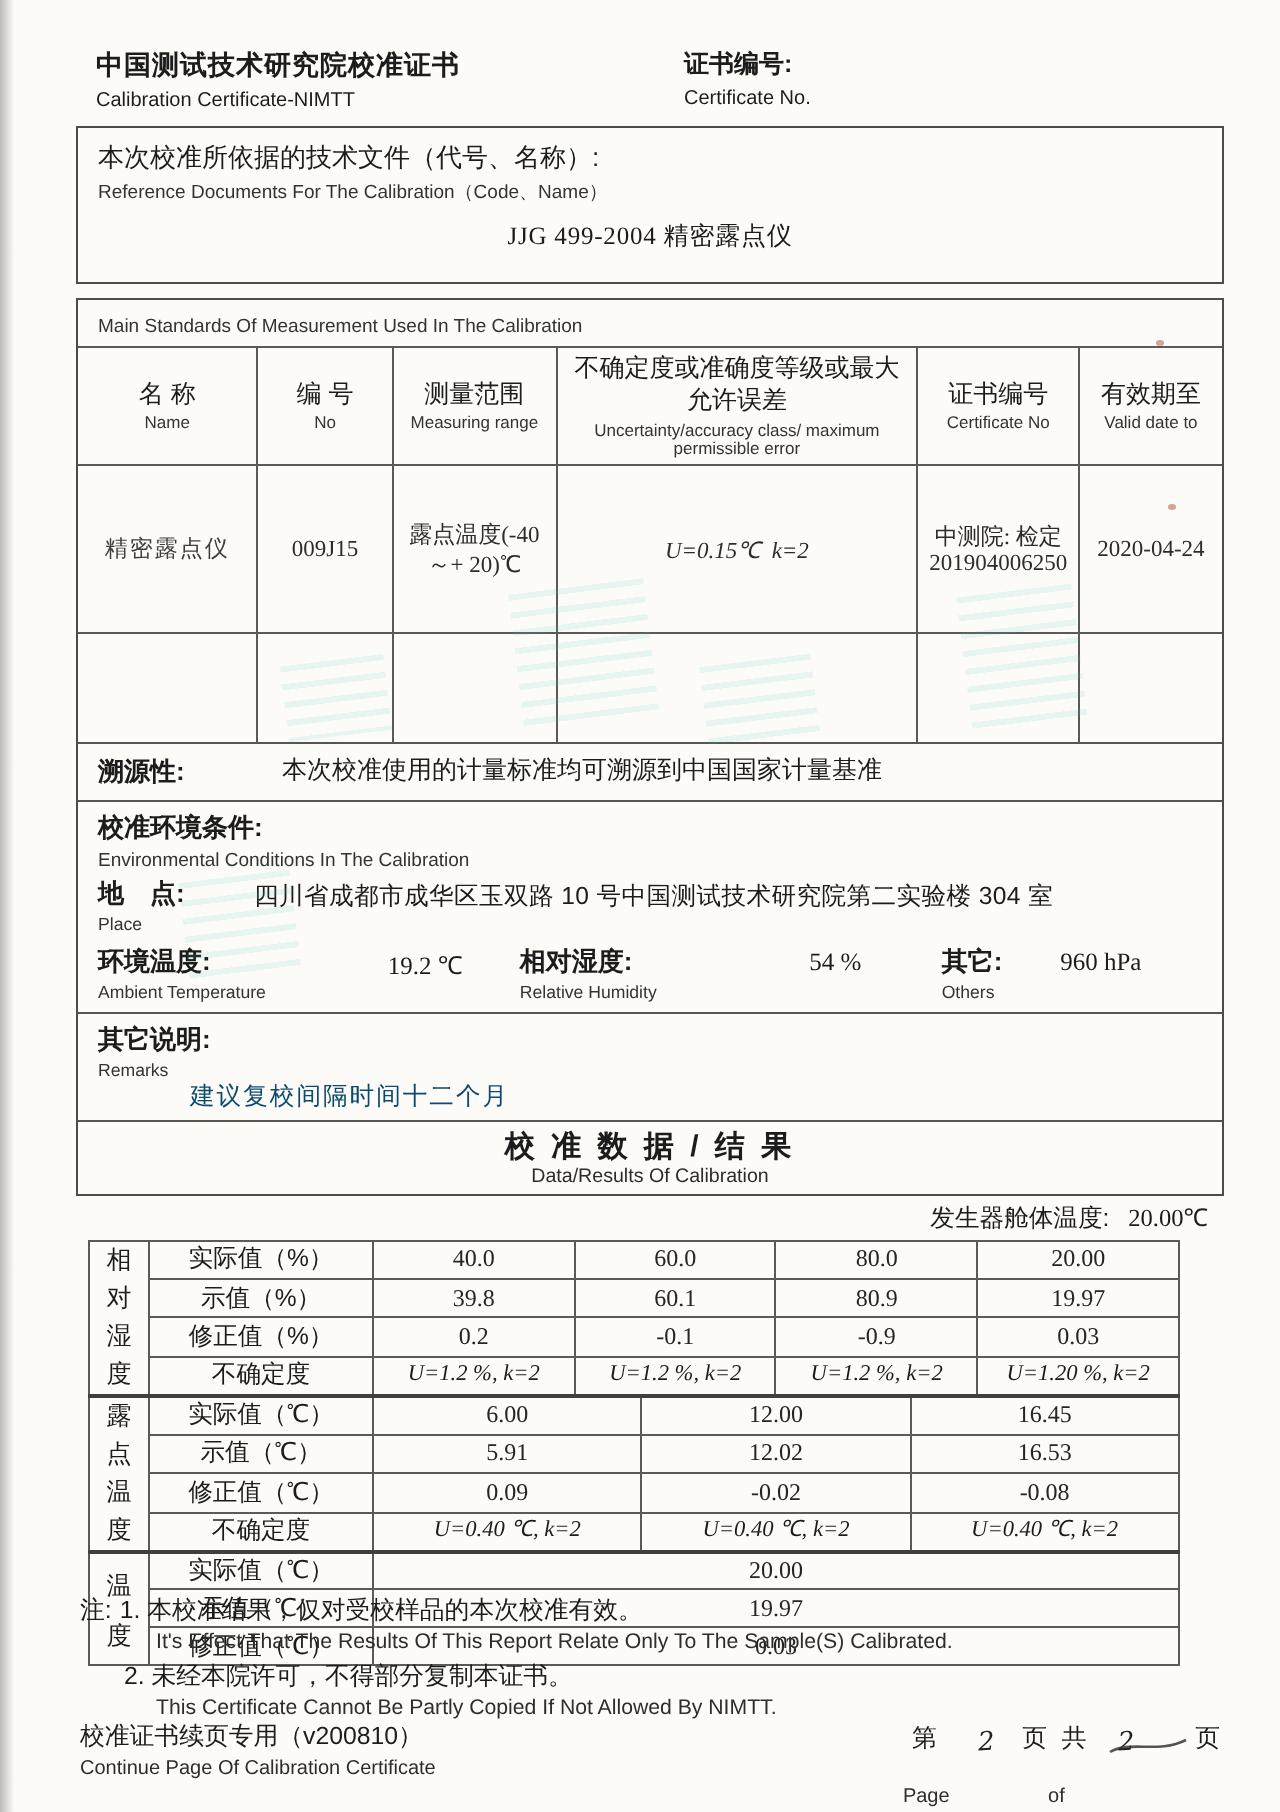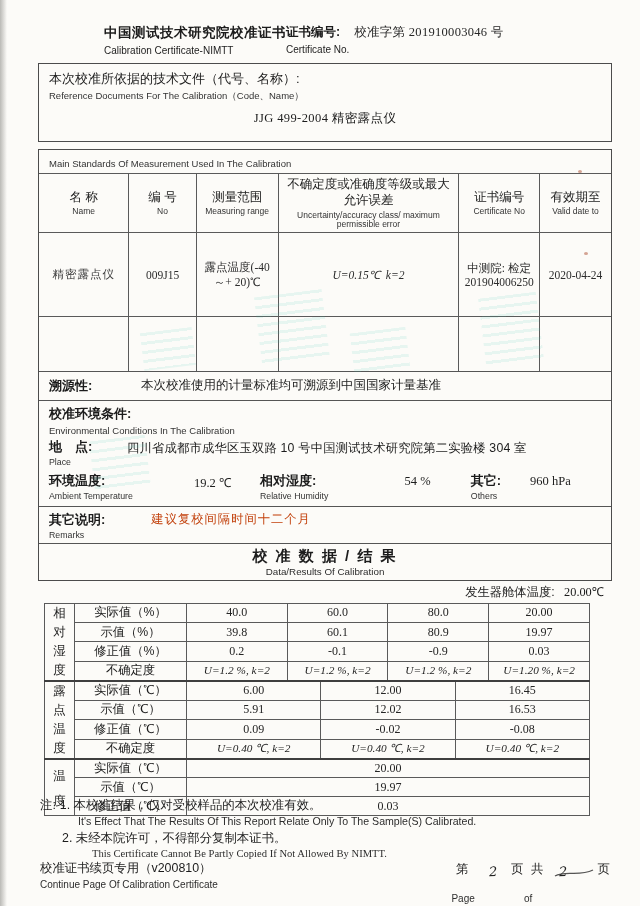--- a/index.html
+++ b/index.html
@@ -9,21 +9,21 @@
     background: #fcfbf8; overflow: hidden;
     font-family: "Liberation Sans", sans-serif; color: #1c1c1c;
   }
   .page::before {
     content:""; position:absolute; left:0; top:0; bottom:0; width:7px;
     background:linear-gradient(90deg, rgba(80,80,75,.38), rgba(80,80,75,0));
     z-index:5; pointer-events:none;
   }
 
   
-  .doc-header { display:flex; justify-content:center; margin:24px 30px 0 48px; }
+  .doc-header { display:flex; justify-content:space-between; margin:24px 30px 0 48px; }
   .hdr-title-cn { font-size:13.5px; font-weight:bold; letter-spacing:.5px; }
   .hdr-title-en { font-size:10px; margin-top:3px; }
   .hdr-right { width:268px; }
   .hdr-certno-row { display:flex; font-size:12.5px; }
   .hdr-certno-label { font-weight:bold; }
   .hdr-certno-value { font-family:"Liberation Serif", serif; margin-left:14px; color:#262626; letter-spacing:.3px; }
   .hdr-certno-en { font-size:10px; margin-top:3px; }
 
   
   .box-ref {
@@ -70,21 +70,21 @@
   .place-row { display:flex; margin-top:2px; }
   .place-label { width:70px; flex:none; }
   .place-value { font-size:12.3px; margin:2px 0 0 8px; letter-spacing:.2px; }
   .env-row { display:flex; margin-top:5px; align-items:flex-start; }
   .env-val { font-family:"Liberation Serif", serif; font-size:12.5px; margin-top:2px; text-align:center; }
   .w-amb { width:118px; } .w-ambv { width:96px; } .w-hum { width:106px; } .w-humv { width:108px; }
   .w-oth { width:52px; } .w-othv { width:80px; text-align:left; padding-left:8px; }
 
   
   .sec-remarks { padding:4px 10px 3px; }
-  .remark-text { font-size:12.3px; margin-left:46px; letter-spacing:1px; color:#c2410c; font-family:Liberation Mono, monospace; }
+  .remark-text { font-size:12.3px; margin-left:46px; letter-spacing:1px; color:#0c4a6e; font-family:Liberation Mono, monospace; }
 
   
   .sec-title { padding:3px 0 3px; text-align:center; }
   .res-title-cn { font-size:15px; font-weight:600; letter-spacing:2px; }
   .res-title-en { font-size:9.8px; color:#2c2c2c; }
 
   
   .chamber-line { text-align:right; margin:2px 36px 0 12px; font-size:12.3px; }
   .chamber-line .val { font-family:"Liberation Serif", serif; margin-left:6px; }
 
@@ -97,21 +97,21 @@
   table.data-table td.gcell.g2 { line-height:25px; padding-top:3px; }
   table.data-table tr.gtop td { border-top:2px solid #3f3f3f; }
   table.data-table td.ucell { font-family:"Liberation Serif", serif; font-style:italic; font-size:11.3px; }
 
   
   .notes { position:absolute; left:40px; right:26px; top:797px; }
   .note-row { display:flex; font-size:12.4px; }
   .note-prefix { flex:none; margin-right:4px; }
   .note-en { font-size:10.6px; color:#2d2d2d; margin:1px 0 3px 38px; }
   .note-row.second { margin-left:22px; }
-  .note-en.second { margin-left:52px;font-family:Liberation Serif, serif; }
+  .note-en.second { margin-left:38px; }
 
   
   .doc-footer { position:absolute; left:40px; right:30px; top:860px; display:flex; justify-content:space-between; }
   .foot-left-cn { font-size:12.4px; }
   .foot-left-en { font-size:10px; color:#2d2d2d; margin-top:2px; }
   .pagecount { display:flex; align-items:flex-start; margin-top:1px; }
   .pc-block { display:inline-flex; flex-direction:column; align-items:center; }
   .pc-block .cn { font-size:12.4px; letter-spacing:2px; }
   .pc-block .en-s { font-size:10px; color:#2d2d2d; margin-top:15px; }
   .hand { font-family:"DejaVu Serif", serif; font-style:italic; font-size:13px; color:#222;
@@ -139,21 +139,20 @@
   <div class="speck" style="left:584px; top:252px;"></div>
 
   <div class="doc-header">
     <div class="hdr-left">
       <div class="hdr-title-cn">中国测试技术研究院校准证书</div>
       <div class="hdr-title-en">Calibration Certificate-NIMTT</div>
     </div>
     <div class="hdr-right">
       <div class="hdr-certno-row">
         <span class="hdr-certno-label">证书编号:</span>
-        <span class="hdr-certno-value">校准字第 201910003046 号</span>
       </div>
       <div class="hdr-certno-en">Certificate No.</div>
     </div>
   </div>
 
   <div class="box-ref">
     <div class="sec-cn">本次校准所依据的技术文件（代号、名称）:</div>
     <div class="sec-en">Reference Documents For The Calibration（Code、Name）</div>
     <div class="ref-doc">JJG 499-2004 精密露点仪</div>
   </div>
@@ -250,21 +249,21 @@
         <span class="env-val w-humv">54 %</span>
         <span class="lblblock w-oth">
           <span class="cn" style="display:block">其它:</span>
           <span class="en-s" style="display:block">Others</span>
         </span>
         <span class="env-val w-othv">960 hPa</span>
       </div>
     </div>
 
     <div class="stack-sec sec-remarks">
-      <div style="display:flex;">
+      <div style="display:flex;flex-direction:column;">
         <span class="lblblock">
           <span class="cn" style="display:block">其它说明:</span>
           <span class="en-s" style="display:block">Remarks</span>
         </span>
         <span class="remark-text">建议复校间隔时间十二个月</span>
       </div>
     </div>
 
     <div class="stack-sec sec-title">
       <div class="res-title-cn">校 准 数 据 / 结 果</div>

